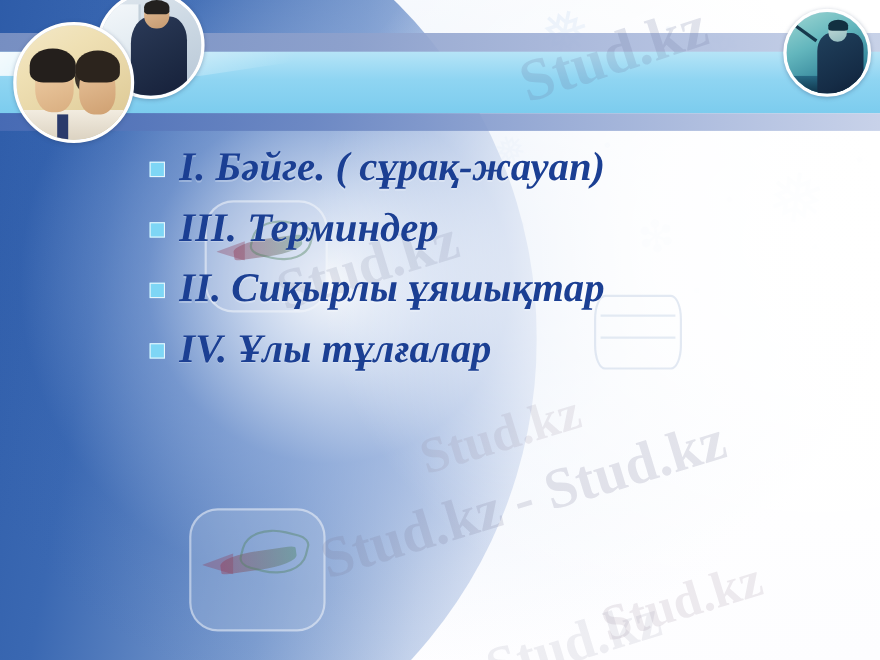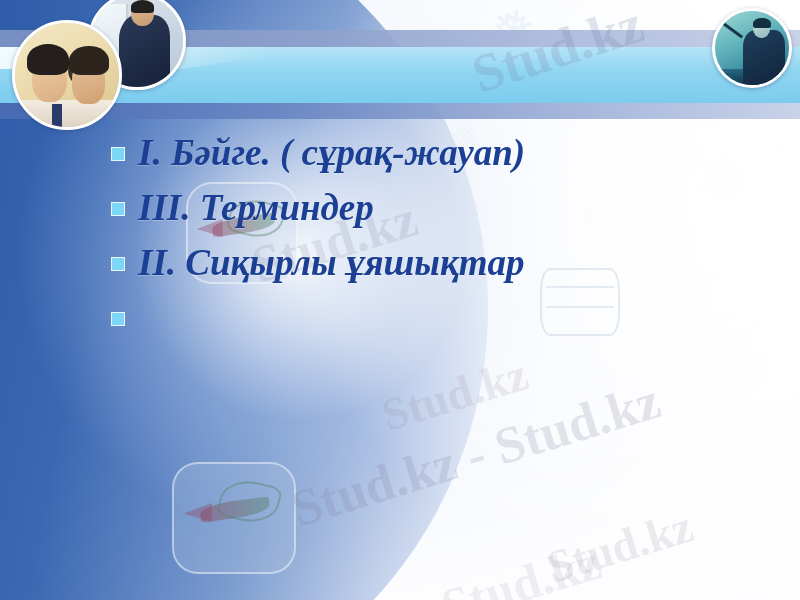--- a/index.html
+++ b/index.html
@@ -266,21 +266,21 @@
     position: absolute; left: 10%; top: 14%;
     width: 34%; height: 3px;
     background: #16384c;
     transform: rotate(36deg);
     transform-origin: left center;
   }
 
   
   .bullet-list {
     position: absolute;
-    left: 111px;
+    left: 136px;
     top: 126px;
     width: 640px;
   }
   .bullet-row {
     display: flex;
     align-items: center;
     height: 55px;
   }
   .bullet-mark {
     flex: 0 0 auto;
@@ -486,18 +486,19 @@
       <span class="bullet-text">III. Терминдер</span>
     </div>
 
     <div class="bullet-row">
       <span class="bullet-mark"></span>
       <span class="bullet-text">II.  Сиқырлы ұяшықтар</span>
     </div>
 
     <div class="bullet-row">
       <span class="bullet-mark"></span>
+      <span class="bullet-text">IV. Ұлы тұлғалар</span>
     </div>
 
   </div>
 
 
 </div>
 
 </body></html>

